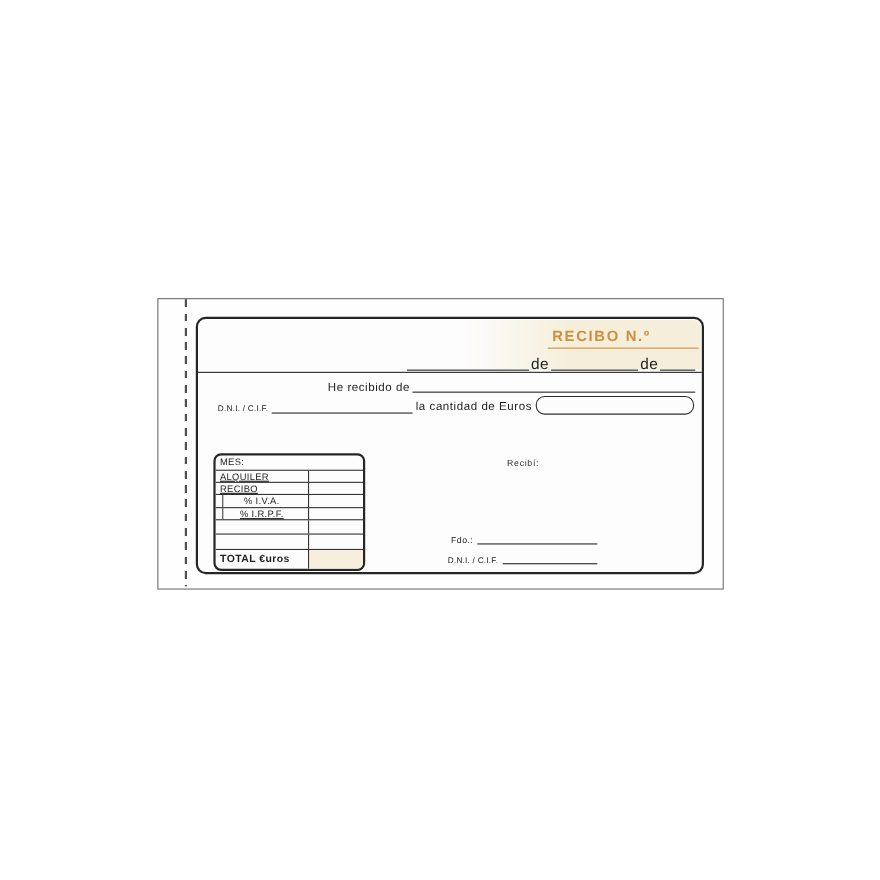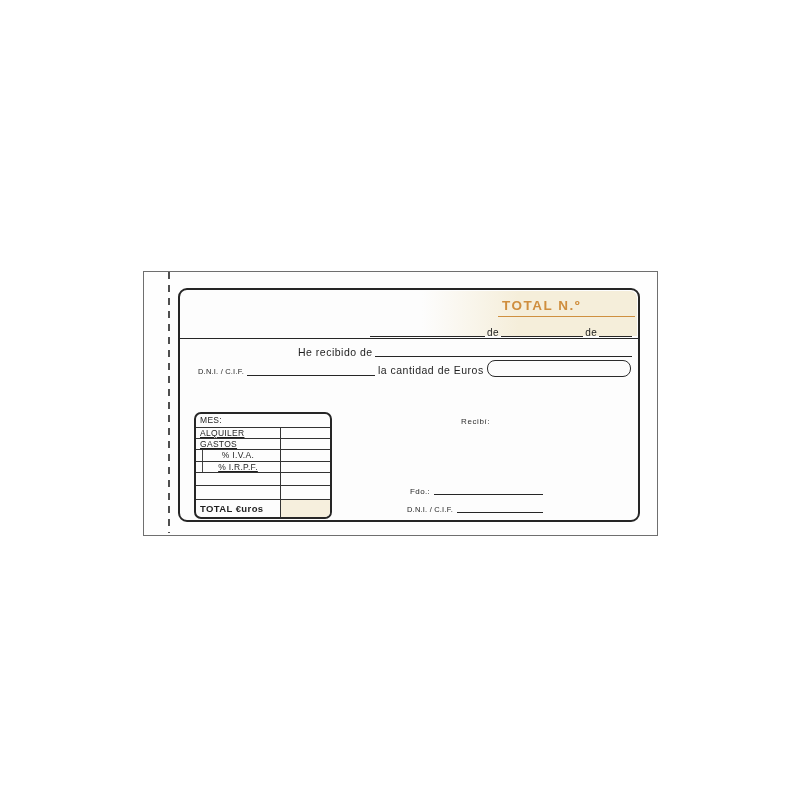--- a/index.html
+++ b/index.html
@@ -22,21 +22,21 @@
 
   .title{position:absolute;left:322px;top:8px;font-size:13.5px;font-weight:bold;
     letter-spacing:1.5px;color:#cf8e3e;}
   .title-underline{position:absolute;left:318px;top:26px;width:137px;
     border-top:1.8px solid #cf9040;}
 
   .flexline{position:absolute;display:flex;align-items:flex-end;}
   .wline{flex:1;height:2px;border-bottom:1.4px solid #262626;margin:0 0 1px 0;}
   .txt{white-space:nowrap;}
 
-  .date-row{left:190px;right:6px;top:36px;height:12px;font-size:10px;letter-spacing:.4px;}
+  .date-row{left:190px;right:6px;top:36px;height:12px;font-size:14px;letter-spacing:.4px;}
   .date-row .txt{margin:0 2px;}
 
   .row1{left:118px;right:6px;top:55px;height:13px;font-size:10.5px;letter-spacing:.5px;}
   .row1 .txt{margin-right:2px;}
 
   .row2{left:15px;right:7px;top:70px;height:17px;font-size:10.5px;letter-spacing:.5px;}
   .row2 .minitxt{font-size:7.5px;letter-spacing:.2px;margin:0 2px 1px 0;}
   .row2 .gapline{flex:0 0 128px;}
   .row2 .txt{margin:0 3px 1px 3px;}
   .roundbox{border:1.6px solid #2b2b2b;border-radius:8px;background:#fcfcfc;box-sizing:border-box;}
@@ -79,21 +79,21 @@
 <div class="stage">
 
   <div class="outer"></div>
   <div class="perforation"></div>
 
   <div class="form">
 
     <div class="header-cream"></div>
     <div class="header-sep"></div>
 
-    <div class="title">TOTAL N.º</div>
+    <div class="title">RECIBO N.º</div>
     <div class="title-underline"></div>
 
     <div class="flexline date-row">
       <span class="wline" style="flex:3.5"></span>
       <span class="txt">de</span>
       <span class="wline" style="flex:2.5"></span>
       <span class="txt">de</span>
       <span class="wline" style="flex:1"></span>
     </div>
 
@@ -115,21 +115,21 @@
 
     <div class="mtable">
       <div class="trow head h-mes">
         <div class="lbl">MES:</div>
       </div>
       <div class="trow h-11">
         <div class="lbl">ALQUILER</div>
         <div class="val"></div>
       </div>
       <div class="trow h-11">
-        <div class="lbl">GASTOS</div>
+        <div class="lbl">RECIBO</div>
         <div class="val"></div>
       </div>
       <div class="trow pct h-12">
         <div class="lbl">% I.V.A.</div>
         <div class="val"></div>
       </div>
       <div class="trow pct h-11">
         <div class="lbl">% I.R.P.F.</div>
         <div class="val"></div>
       </div>

